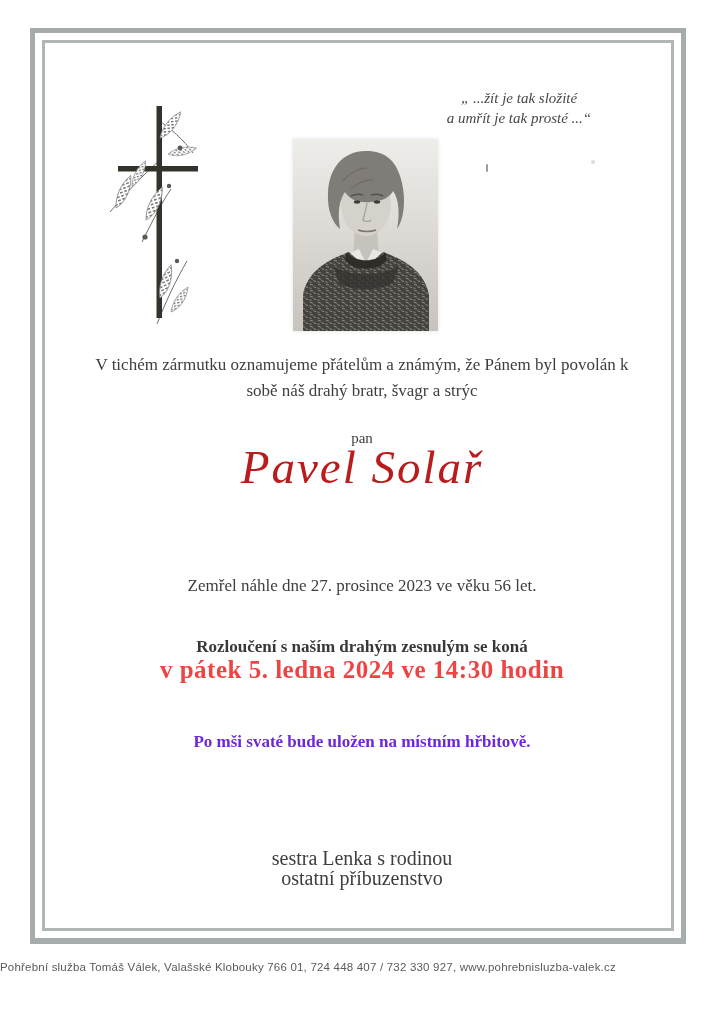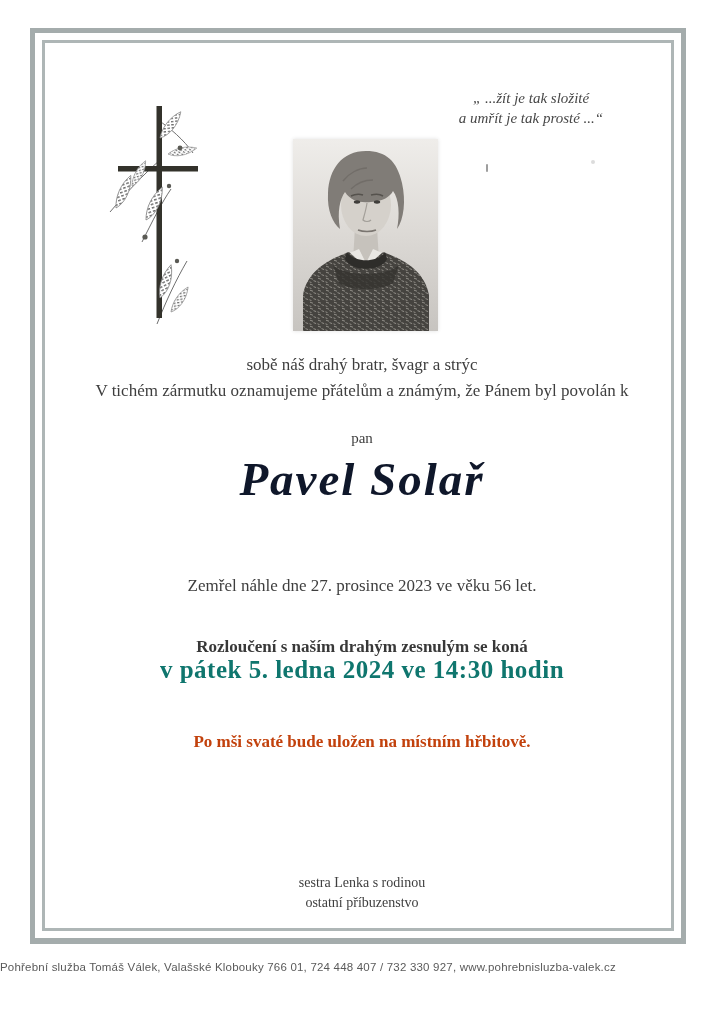--- a/index.html
+++ b/index.html
@@ -19,53 +19,53 @@
     border-bottom-width:6px;
     box-sizing:border-box;
   }
   .frame-inner{
     position:absolute;
     left:7px;top:7px;right:7px;bottom:7px;
     border:3px solid #aeb6b6;
   }
   .quote{
     position:absolute;
-    left:411px;top:88px;width:240px;
+    left:399px;top:88px;width:240px;
     font-style:italic;
     font-size:15px;line-height:20px;
     text-align:center;
     color:#474747;
   }
   .cross-wrap{position:absolute;left:100px;top:90px;width:150px;height:250px;}
   .photo-wrap{
     position:absolute;left:293px;top:139px;width:145px;height:192px;
     box-shadow:0 0 4px rgba(0,0,0,0.12);
   }
   .block{
     position:absolute;left:48px;width:628px;
     text-align:center;
   }
   .announcement{top:352px;font-size:17px;line-height:26px;}
   .honorific{top:430px;font-size:15px;}
   .deceased-name{
-    top:452px;
+    top:440px;
     font-size:47px;
     font-style:italic;
-    font-weight:700;
-    color:#0f172a;
+    font-weight:400;
+    color:#b91c1c;
     letter-spacing:2px;
   }
   .residence{top:526px;font-size:15px;}
   .death-notice{top:576px;font-size:17px;}
   .farewell-1{top:637px;font-size:17px;font-weight:bold;color:#383838;text-align:center;}
-  .farewell-2{top:656px;font-size:25px;font-weight:bold;color:#0f766e;letter-spacing:0.5px;}
+  .farewell-2{top:656px;font-size:25px;font-weight:bold;color:#ef4444;letter-spacing:0.5px;}
   .farewell-3{top:687px;font-size:16.5px;font-weight:bold;color:#383838;}
-  .burial{top:732px;font-size:17px;font-weight:bold;color:#c2410c;}
+  .burial{top:732px;font-size:17px;font-weight:bold;color:#6d28d9;}
   .mourners-heading{top:818px;font-size:16px;}
-  .mourners{top:873px;font-size:14px;line-height:19.5px;}
+  .mourners{top:849px;font-size:20px;line-height:19.5px;}
   .scan-artifact{
     position:absolute;left:486px;top:164px;width:2px;height:8px;
     background:#7d7d7d;opacity:.75;border-radius:1px;
   }
   .scan-artifact-2{
     position:absolute;left:591px;top:160px;width:4px;height:4px;
     background:#b9b9b9;opacity:.5;border-radius:50%;
   }
   .footer{
     position:absolute;left:0;top:961px;width:724px;
@@ -162,22 +162,22 @@
 
       <path d="M10,192 L10,156 C14,132 36,120 56,113 L73,128 L90,113 C110,120 132,132 136,156 L136,192 Z" fill="url(#knit)"></path>
 
       <path d="M54,113 C60,124 86,124 92,113 L94,120 C88,133 58,133 52,120 Z" fill="#2e2d2a"></path>
 
       <path d="M40,126 C52,138 94,138 106,126 L100,144 C88,152 58,152 46,144 Z" fill="#35332f" opacity="0.8"></path>
     </svg>
   </div>
 
   <div class="block announcement">
+    <div>V tichém zármutku oznamujeme přátelům a známým, že Pánem byl povolán k</div>
     <div>sobě náš drahý bratr, švagr a strýc</div>
-    <div>V tichém zármutku oznamujeme přátelům a známým, že Pánem byl povolán k</div>
   </div>
 
   <div class="block honorific">pan</div>
 
   <div class="block deceased-name">Pavel Solař</div>
 
 
   <div class="block death-notice">Zemřel náhle dne 27. prosince 2023 ve věku 56 let.</div>
 
   <div class="block farewell-1">Rozloučení s naším drahým zesnulým se koná</div>

